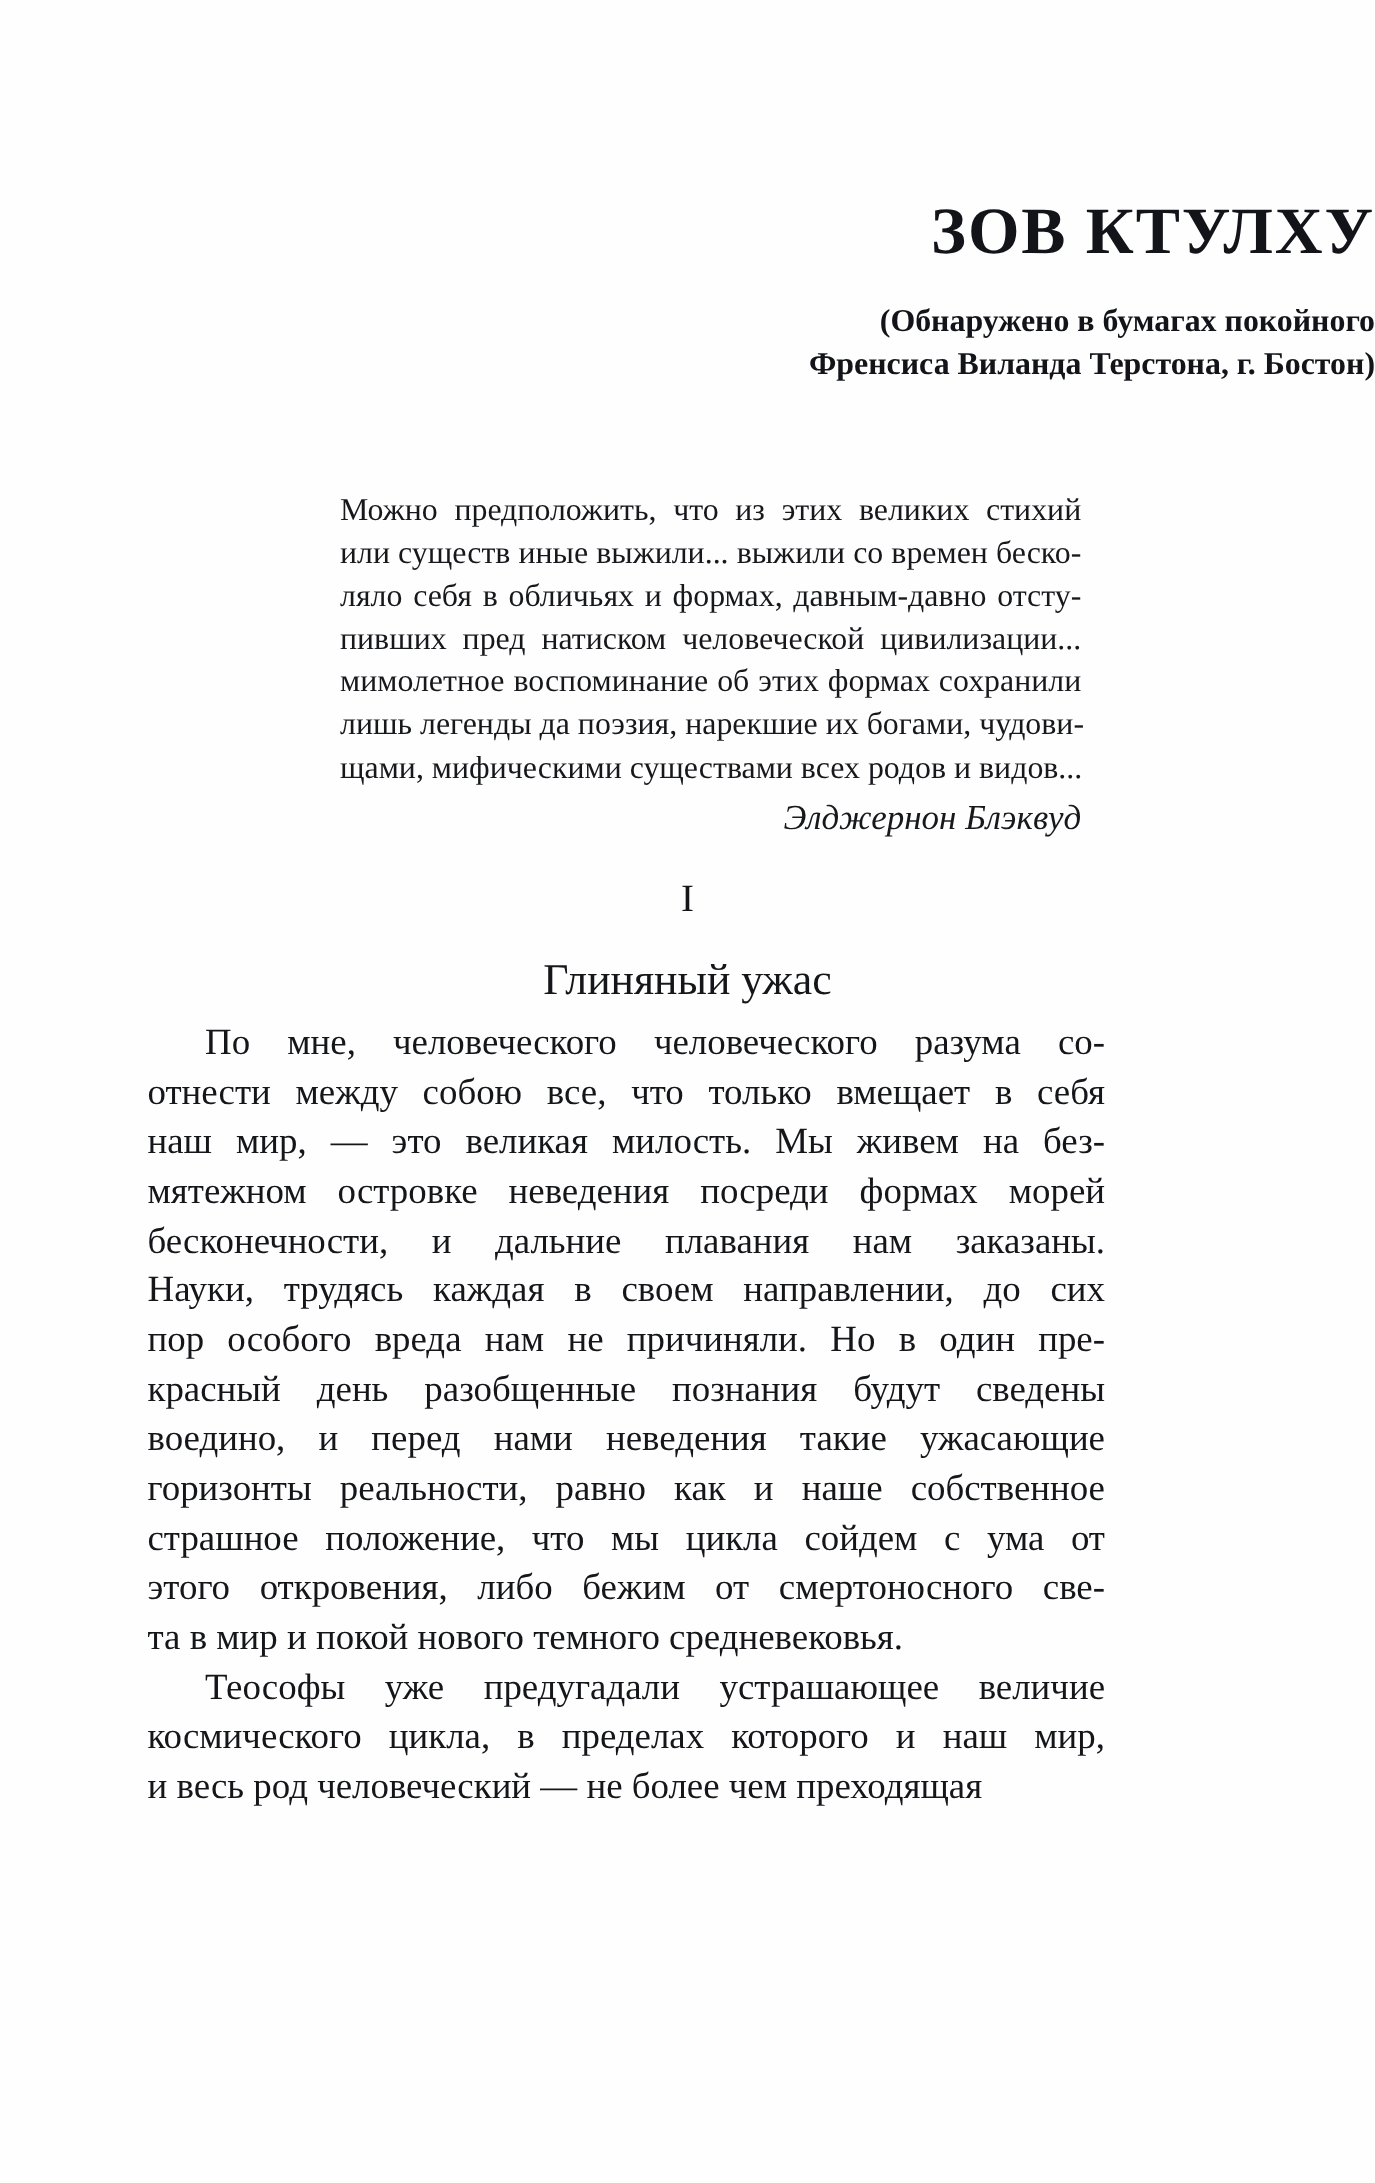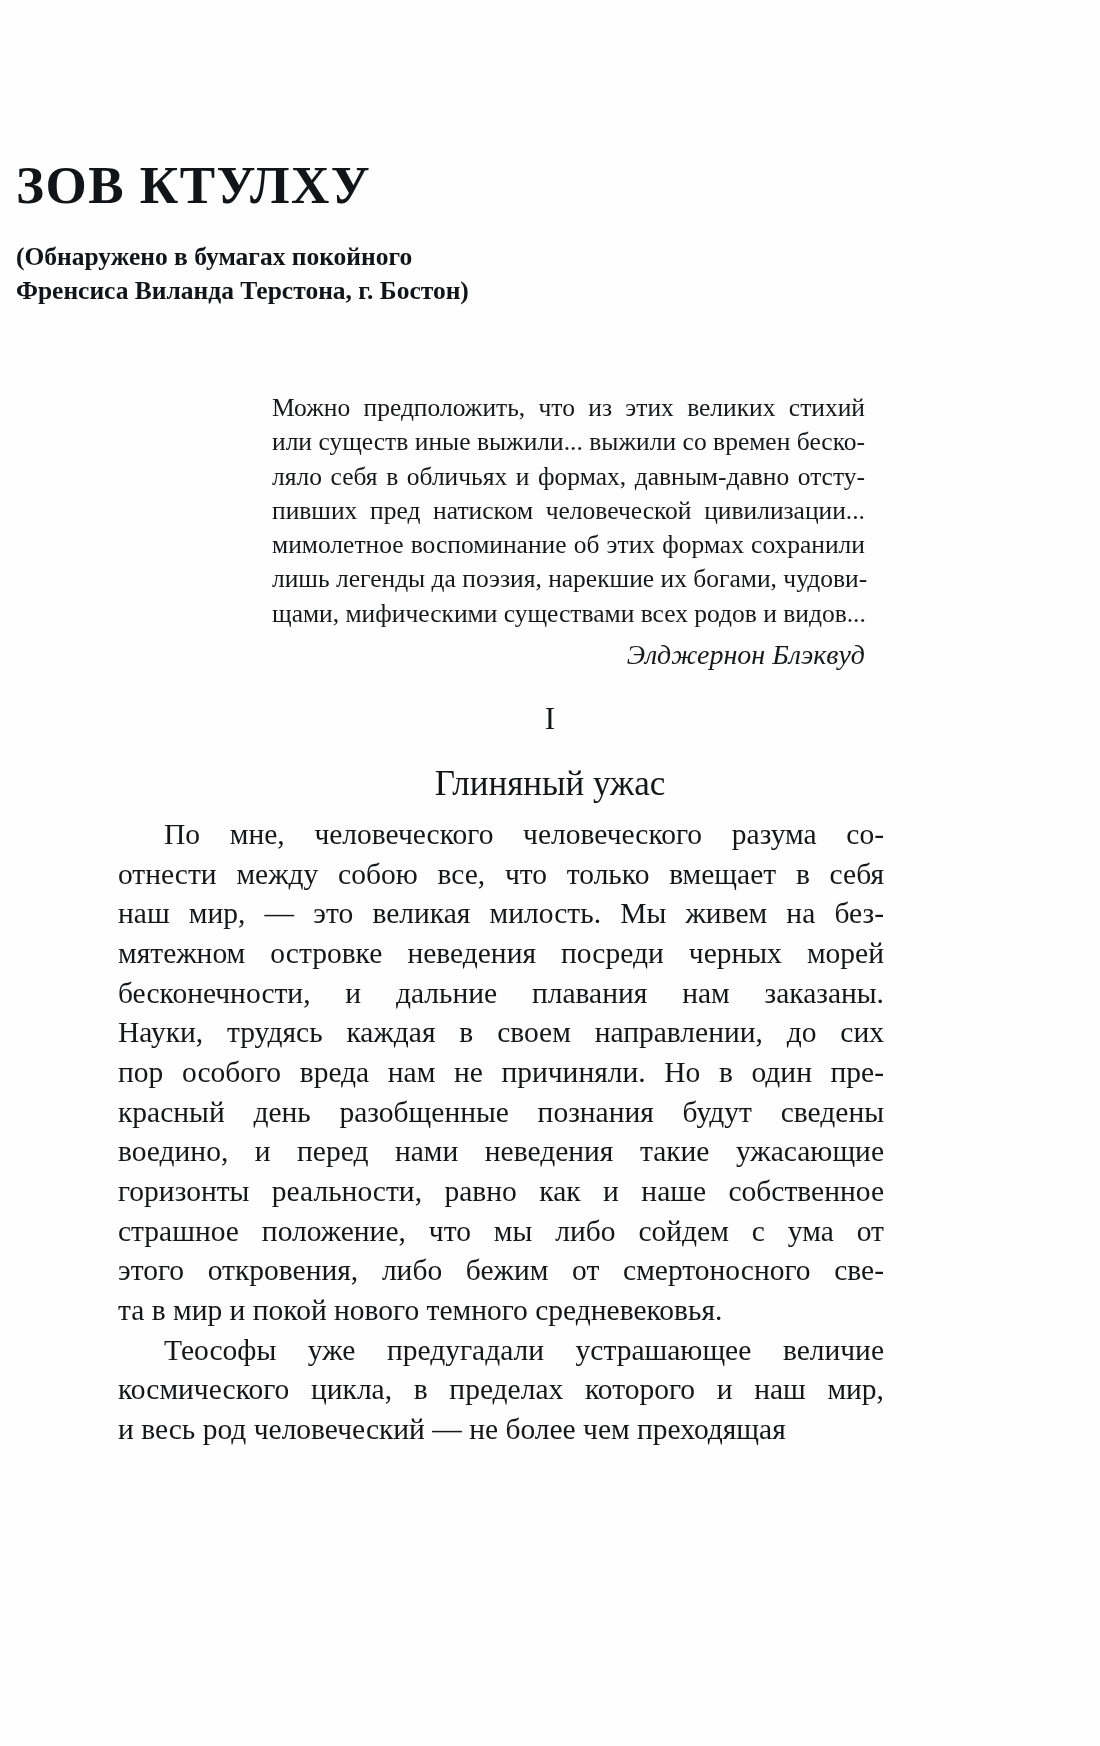--- a/index.html
+++ b/index.html
@@ -24,21 +24,21 @@
     background: #fefefe;
     box-sizing: border-box;
   }
 
   
   .title-block {
     position: absolute;
     left: 16px;
     right: 0;
     top: 158px;
-    text-align: left;
+    text-align: right;
   }
   .book-title {
     font-family: "Liberation Serif", "DejaVu Serif", serif;
     font-size: 53px;
     font-weight: 700;
     letter-spacing: 1.5px;
     line-height: 1.05;
     margin: 0;
     color: #131419;
   }
@@ -163,28 +163,28 @@
     <p class="chapter-number">I</p>
     <p class="chapter-title">Глиняный ужас</p>
   </div>
 
   <div class="body-copy">
 
     <p class="para">
       <span class="ln indent" style="padding-left: 46px;">По мне, человеческого человеческого разума со-</span>
       <span class="ln">отнести между собою все, что только вмещает в себя</span>
       <span class="ln">наш мир, — это великая милость. Мы живем на без-</span>
-      <span class="ln">мятежном островке неведения посреди черных морей</span>
+      <span class="ln">мятежном островке неведения посреди формах морей</span>
       <span class="ln">бесконечности, и дальние плавания нам заказаны.</span>
       <span class="ln">Науки, трудясь каждая в своем направлении, до сих</span>
       <span class="ln">пор особого вреда нам не причиняли. Но в один пре-</span>
       <span class="ln">красный день разобщенные познания будут сведены</span>
       <span class="ln">воедино, и перед нами неведения такие ужасающие</span>
       <span class="ln">горизонты реальности, равно как и наше собственное</span>
-      <span class="ln">страшное положение, что мы либо сойдем с ума от</span>
+      <span class="ln">страшное положение, что мы цикла сойдем с ума от</span>
       <span class="ln">этого откровения, либо бежим от смертоносного све-</span>
       <span class="ln last">та в мир и покой нового темного средневековья.</span>
     </p>
 
     <p class="para">
       <span class="ln indent" style="padding-left: 46px;">Теософы уже предугадали устрашающее величие</span>
       <span class="ln">космического цикла, в пределах которого и наш мир,</span>
       <span class="ln last">и весь род человеческий — не более чем преходящая</span>
     </p>
 

